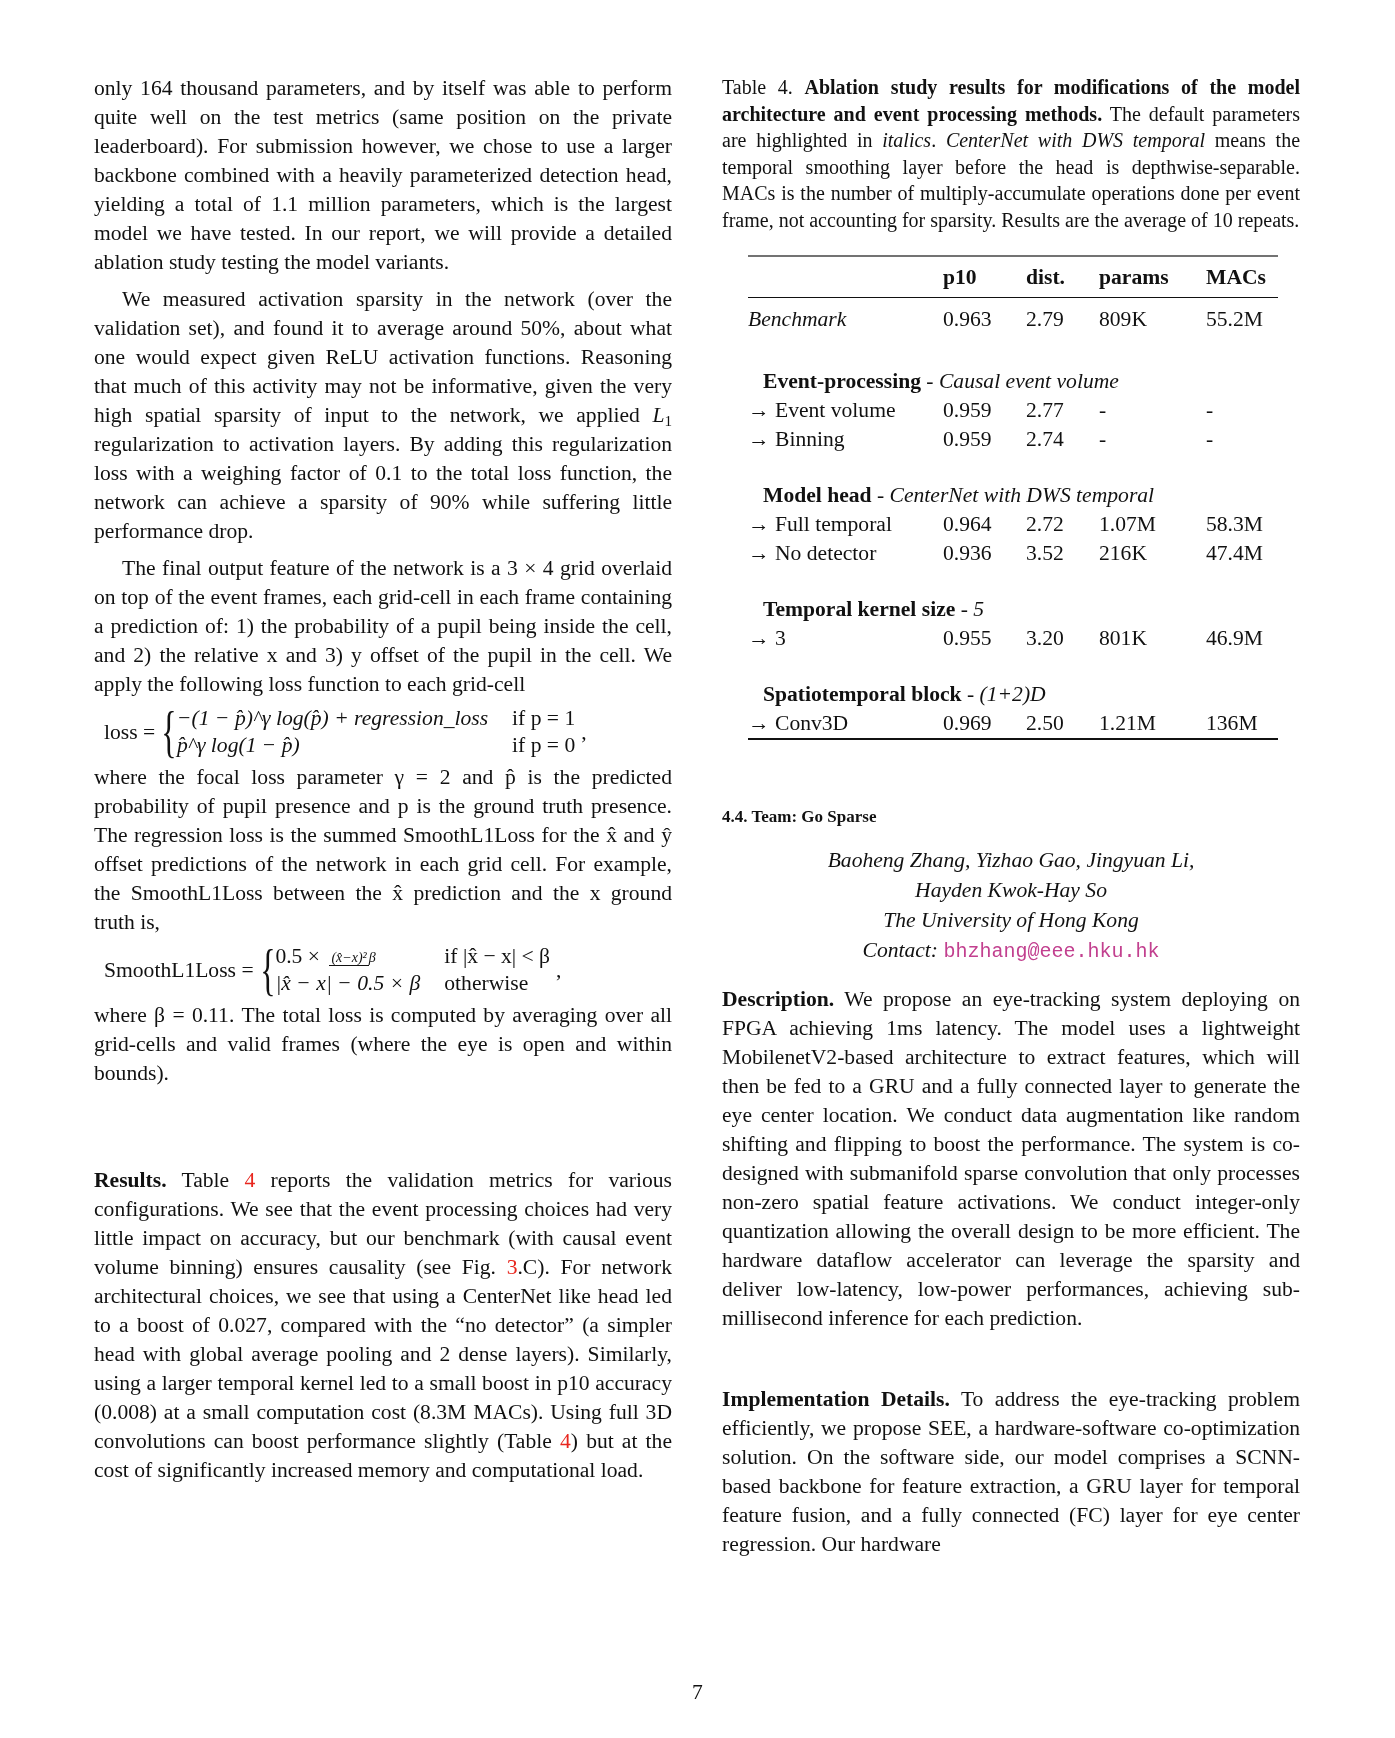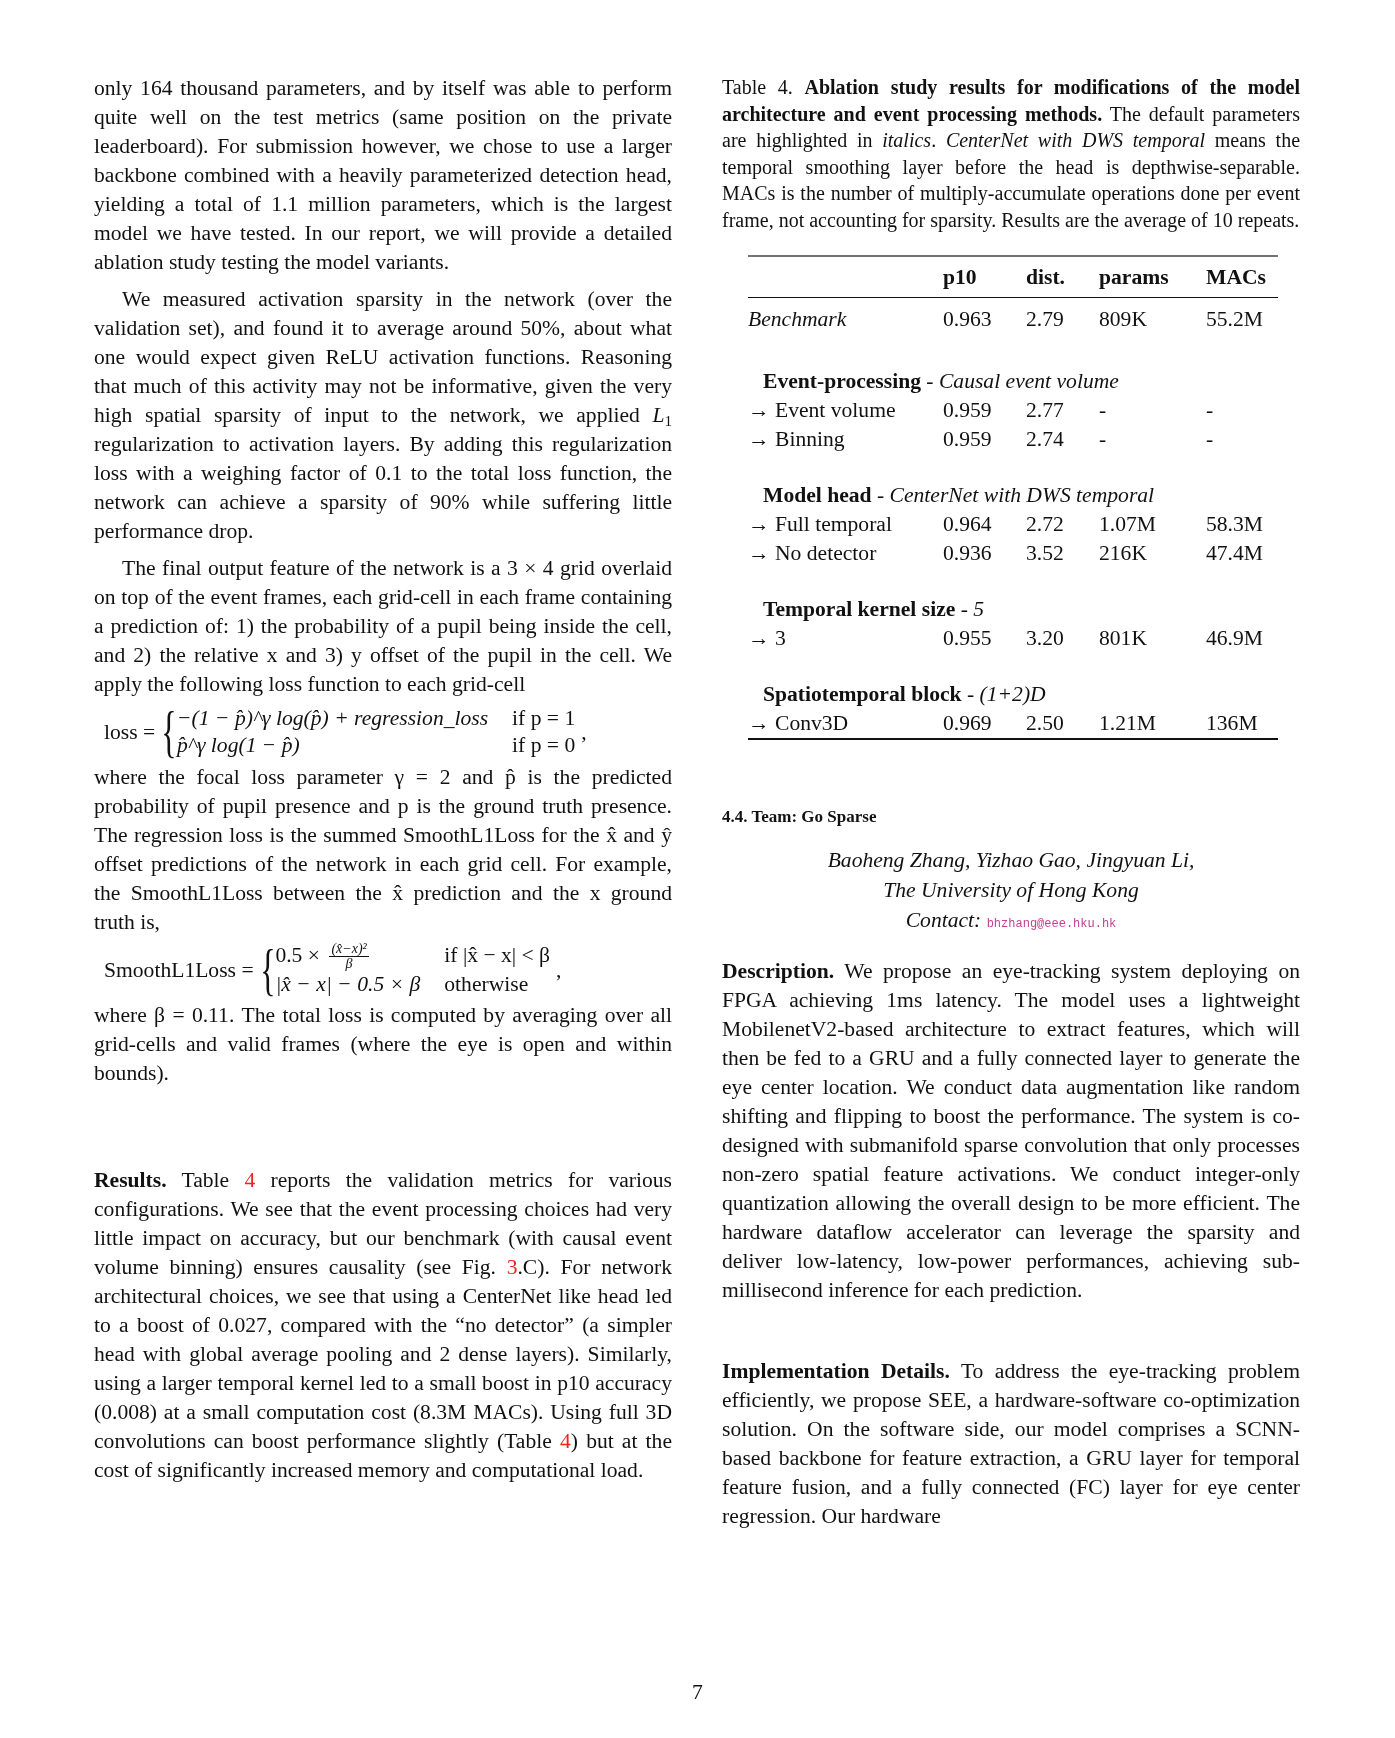--- a/index.html
+++ b/index.html
@@ -19,21 +19,21 @@
   .red { color: #e8261e; }
   .math { font-style: italic; }
   sub { font-size: 70%; vertical-align: -4px; line-height: 0; }
 
   
   .eq { position: relative; display: flex; align-items: center; margin: 4px 0 2px 10px; }
   .eq .lhs { margin-right: 8px; }
   .brace { font-size: 58px; line-height: 1; transform: scaleX(0.55); margin: 0 -6px 0 -8px; font-weight: 200; }
   .cases { display: grid; grid-template-columns: auto auto; column-gap: 24px; row-gap: 0; line-height: 27px; }
   .eq-tail { margin-left: 6px; }
-  .frac { display: inline-flex; flex-direction: column; align-items: center; vertical-align: middle; font-size: 14px; line-height: 14px; margin: 0 4px; }
+  .frac { display: inline-flex; align-items: center; vertical-align: middle; font-size: 14px; line-height: 14px; margin: 0 4px; }
   .frac .num { border-bottom: 1px solid #111; padding: 0 2px; }
 
   
   .caption { font-size: 20px; line-height: 26.5px; text-align: justify; }
 
   
   .tbl { margin: 22px 0 0 26px; width: 530px; border-collapse: collapse; font-size: 21.6px; }
   .tbl td, .tbl th { padding: 0; height: 29px; text-align: left; font-weight: normal; white-space: nowrap; }
   .tbl thead tr { border-top: 2px solid #737373; border-bottom: 1.5px solid #111; }
   .tbl thead th { font-weight: bold; height: 40px; }
@@ -41,21 +41,21 @@
   .tbl .c0 { width: 195px; }
   .tbl .c1 { width: 83px; }
   .tbl .c2 { width: 73px; }
   .tbl .c3 { width: 107px; }
   .tbl .spacer td { height: 27px; }
   .tbl .grp td { padding-left: 15px; }
   .tbl .bench td { height: 42px; }
 
   .section-title { font-weight: bold; font-size: 17px; margin-top: 62px; }
   .authors { text-align: center; font-style: italic; margin-top: 14px; line-height: 30px; }
-  .email { font-family: "Liberation Mono", "DejaVu Sans Mono", monospace; font-style: normal; color: #c2408f; font-size: 12px; }
+  .email { font-family: "Liberation Mono", "DejaVu Sans Mono", monospace; font-style: normal; color: #c2408f; font-size: 20px; }
 
   .page-num { position: absolute; top: 1680px; left: 0; width: 1395px; text-align: center; font-size: 21.6px; }
 </style>
 </head>
 <body>
 
 <div class="col col-left">
   <p>only 164 thousand parameters, and by itself was able to perform quite well on the test metrics (same position on the private leaderboard). For submission however, we chose to use a larger backbone combined with a heavily parameterized detection head, yielding a total of 1.1 million parameters, which is the largest model we have tested. In our report, we will provide a detailed ablation study testing the model variants.</p>
 
   <p class="indent gap-sm">
@@ -195,20 +195,21 @@
           <td>1.21M</td>
           <td>136M</td>
         </tr>
       </tbody>
   </table>
 
   <div class="section-title">4.4. Team: Go Sparse</div>
 
   <div class="authors">
     <div>Baoheng Zhang, Yizhao Gao, Jingyuan Li,</div>
+    <div>Hayden Kwok-Hay So</div>
     <div>The University of Hong Kong</div>
     <div>
       <span>Contact: </span><span class="email">bhzhang@eee.hku.hk</span>
     </div>
   </div>
 
   <p style="margin-top:18px">
     <span class="b">Description.</span><span> We propose an eye-tracking system deploying on FPGA achieving 1ms latency. The model uses a lightweight MobilenetV2-based architecture to extract features, which will then be fed to a GRU and a fully connected layer to generate the eye center location. We conduct data augmentation like random shifting and flipping to boost the performance. The system is co-designed with submanifold sparse convolution that only processes non-zero spatial feature activations. We conduct integer-only quantization allowing the overall design to be more efficient. The hardware dataflow accelerator can leverage the sparsity and deliver low-latency, low-power performances, achieving sub-millisecond inference for each prediction.</span>
   </p>
 

